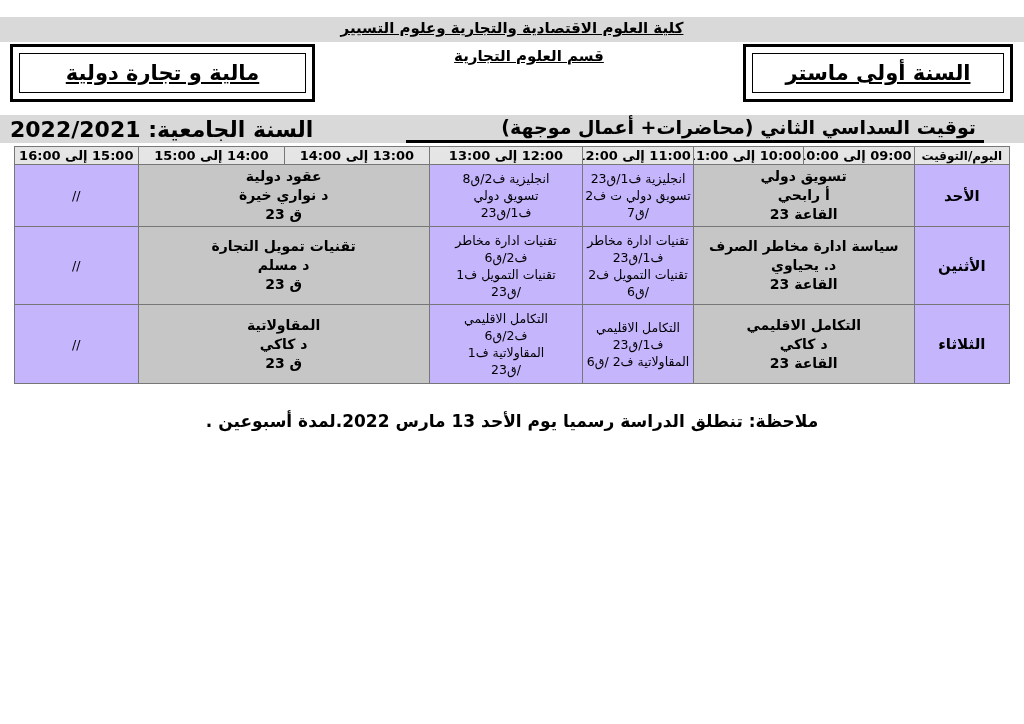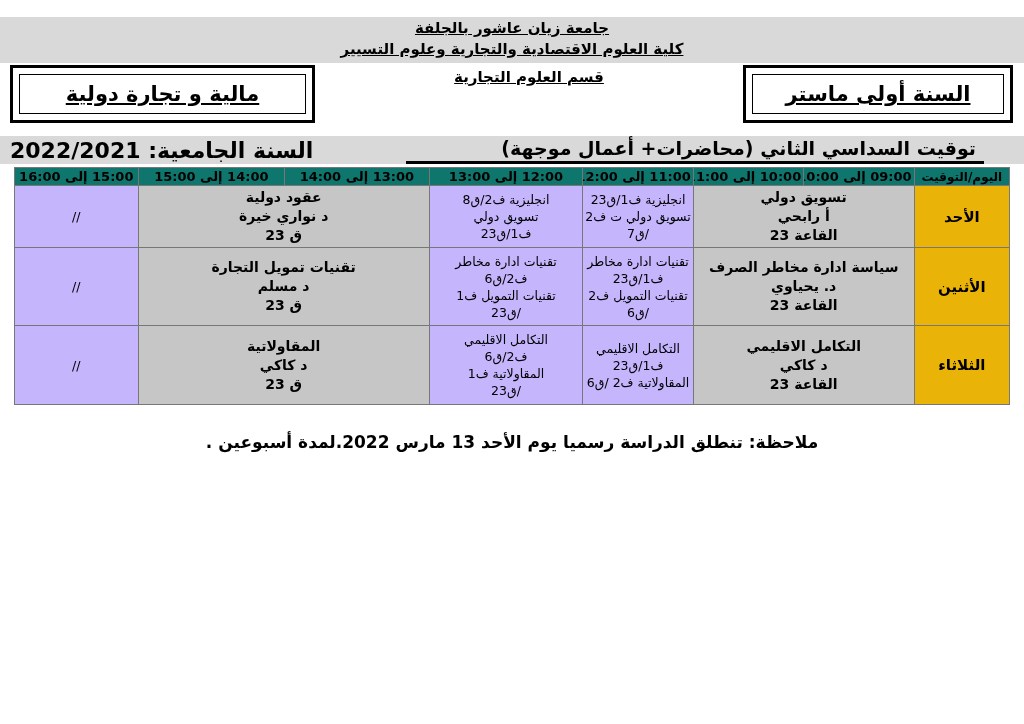--- a/index.html
+++ b/index.html
@@ -45,25 +45,25 @@
   .academic-year{font-size:22px;font-weight:bold;white-space:nowrap;}
   
   table.tt{
     width:996px;margin:3px auto 0 auto;border-collapse:collapse;table-layout:fixed;
   }
   table.tt th,table.tt td{
     border:1px solid #777;text-align:center;vertical-align:middle;padding:1px 2px;
     box-sizing:border-box;overflow:hidden;
   }
   table.tt thead th{
-    background:#0f766e;font-size:13px;font-weight:bold;height:14px;white-space:nowrap;
+    background:#e5e5e5;font-size:13px;font-weight:bold;height:14px;white-space:nowrap;
   }
   table.tt th.corner{font-size:12px;}
   table.tt th.day{
-    background:#eab308;font-size:15px;font-weight:bold;
+    background:#c4b5fd;font-size:15px;font-weight:bold;
   }
   table.tt td.shaded{
     background:#c6c6c6;font-size:14px;font-weight:bold;line-height:19px;
   }
   table.tt td.plain{
     background:#c4b5fd;font-size:12.5px;font-weight:normal;line-height:17px;
   }
   tr.row-0{height:62px;}
   tr.row-1{height:78px;}
   tr.row-2{height:79px;}
@@ -71,21 +71,20 @@
   .note{
     margin:27px 0 0 0;text-align:center;font-size:17px;font-weight:bold;
   }
 </style>
 </head>
 <body>
 
 <div class="page">
 
   <div class="top-band">
-    <div class="line">جامعة زيان عاشور بالجلفة</div>
     <div class="line">كلية العلوم الاقتصادية والتجارية وعلوم التسيير</div>
   </div>
 
   <div class="mid-row">
     <div class="dbox box-year">
       <div class="dbox-inner">السنة أولى ماستر</div>
     </div>
     <div class="mid-center">
       <div class="line">قسم العلوم التجارية</div>
     </div>

